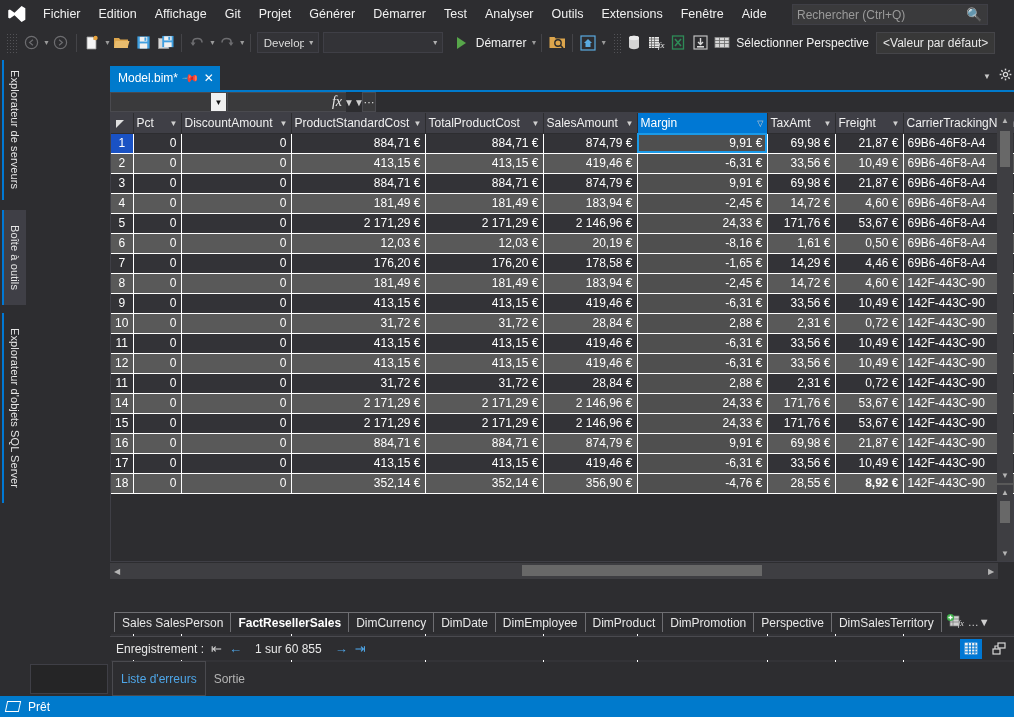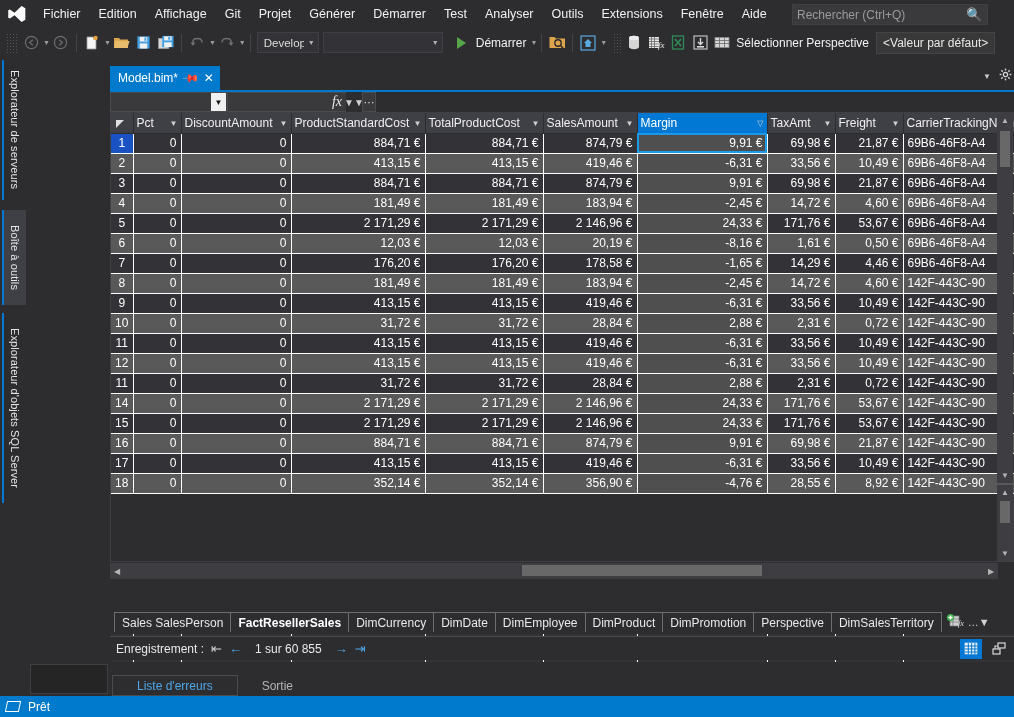--- a/index.html
+++ b/index.html
@@ -256,21 +256,21 @@
   }
   .rn-btn.on { background: #0078d4; }
 
   
   .botdock {
     position: absolute; left: 110px; top: 662px; width: 904px; height: 34px;
     background: #2d2d30;
   }
   .bd-tabs { display: flex; align-items: flex-end; height: 34px; padding-left: 2px; }
   .bd-tab {
-    height: 21px; padding: 0 24px; display: flex; align-items: center;
+    height: 35px; padding: 0 8px; display: flex; align-items: center;
     font-size: 12px; color: #b4b4b4; cursor: default;
   }
   .bd-tab.active { color: #4ea6e8; background: #2d2d30; border: 1px solid #4a4a4f; }
   .bd-stub {
     position: absolute; left: 0px; top: 662px; width: 110px; height: 34px;
   }
   .bd-stub-box {
     position: absolute; left: 30px; top: 2px; width: 78px; height: 30px;
     background: #252526; border: 1px solid #3f3f46;
   }
@@ -761,21 +761,21 @@
             </tr>
             <tr class="even">
               <td class="rownum">18</td>
               <td class="num " style="width: 48px;">0</td>
               <td class="num " style="width: 110px;">0</td>
               <td class="num " style="width: 134px;">352,14 €</td>
               <td class="num " style="width: 118px;">352,14 €</td>
               <td class="num " style="width: 94px;">356,90 €</td>
               <td class="num margincell" style="width: 130px; margin-left: 20px;">-4,76 €</td>
               <td class="num " style="width: 68px;">28,55 €</td>
-              <td class="num " style="width: 68px;">8,92 €</td>
+              <td class="num " style="width: 68px; font-weight: bold;">8,92 €</td>
               <td class="" style="width: 120px;">142F-443C-90</td>
             </tr>
           </tbody>
       </table>
 
       <div class="measuregrid">
         <table class="mg">
           <tbody>
               <tr>
                 <td style="width: 22px;"></td>

